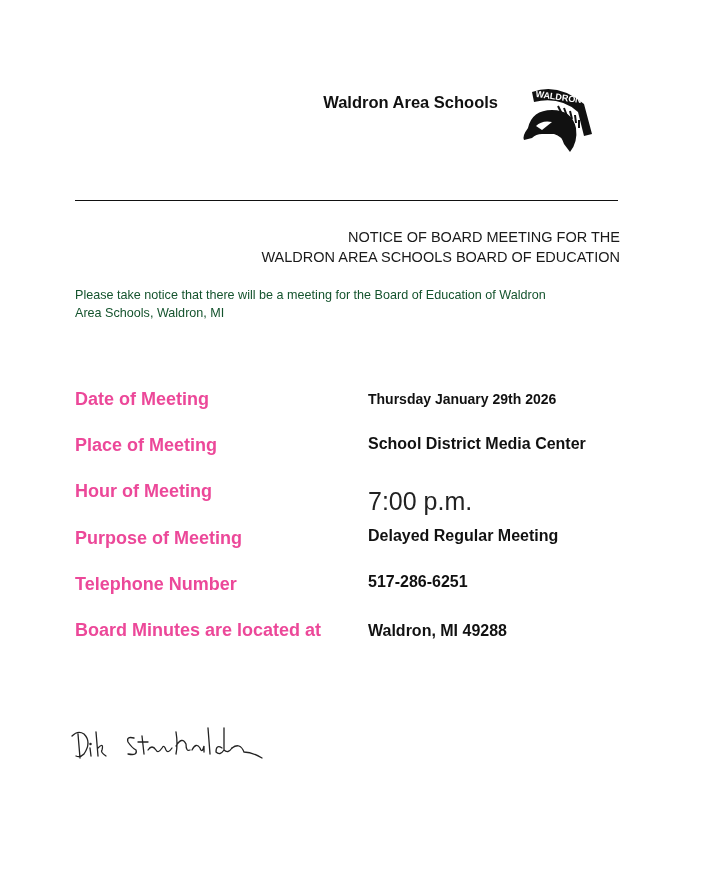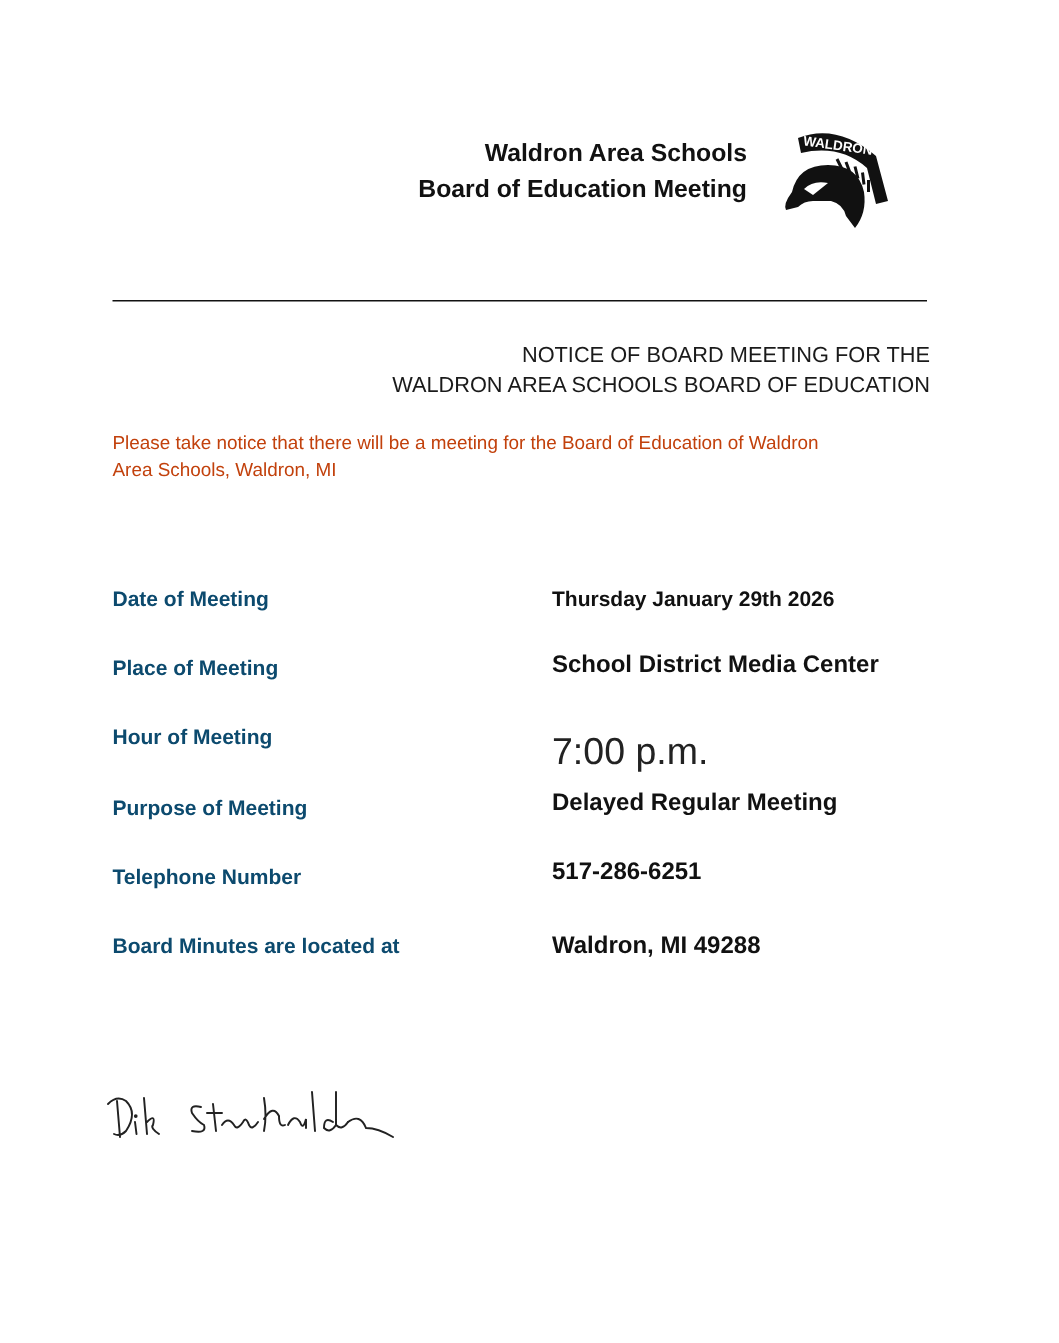--- a/index.html
+++ b/index.html
@@ -14,34 +14,33 @@
   }
   .header div { white-space: nowrap; text-align: right; }
   .logo { left: 518px; top: 84px; width: 76px; height: 72px; }
   .rule { left: 75px; top: 200px; width: 543px; height: 0; border-top: 1.5px solid #111; }
   .notice {
     left: 75px; top: 227px; width: 545px; text-align: right;
     font-size: 14.5px; line-height: 20px; color: #1a1a1a;
   }
   .intro {
     left: 75px; top: 286px; width: 545px;
-    font-size: 12.6px; line-height: 18px; color: #c2410c;
+    font-size: 12.6px; line-height: 18px; color: #14532d;
   }
-  .label { left: 75px; font-weight: bold; font-size: 14px; line-height: 23px; color: #0c4a6e; }
+  .label { left: 75px; font-weight: bold; font-size: 18px; line-height: 23px; color: #ec4899; }
   .value { left: 368px; font-weight: bold; font-size: 16px; line-height: 23px; color: #111; }
   .value.small { font-size: 14px; text-align: right; }
   .value.big { font-weight: normal; font-size: 25px; line-height: 30px; color: #222; }
   .sig { left: 68px; top: 722px; width: 200px; height: 48px; }
 </style>
 </head>
 <body>
 
 <div class="abs header">
   <div>Waldron Area Schools</div>
-  <div>Board of Education Meeting</div>
 </div>
 
 <div class="abs logo">
   <svg width="76" height="72" viewBox="0 0 76 72" xmlns="http://www.w3.org/2000/svg">
 
     <path d="M14 8 Q40 -2 66 20 L74 50 L66 52 L60 28 Q42 12 16 18 Z" fill="#111"></path>
     <text x="17" y="16" font-family="Liberation Sans, sans-serif" font-weight="bold" font-size="9" fill="#fff" transform="rotate(8 40 16)">WALDRON</text>
 
     <path d="M40 22 L44 30 M46 24 L49 32 M52 27 L54 35 M57 31 L58 39 M61 36 L61 44" stroke="#111" stroke-width="2"></path>
 

